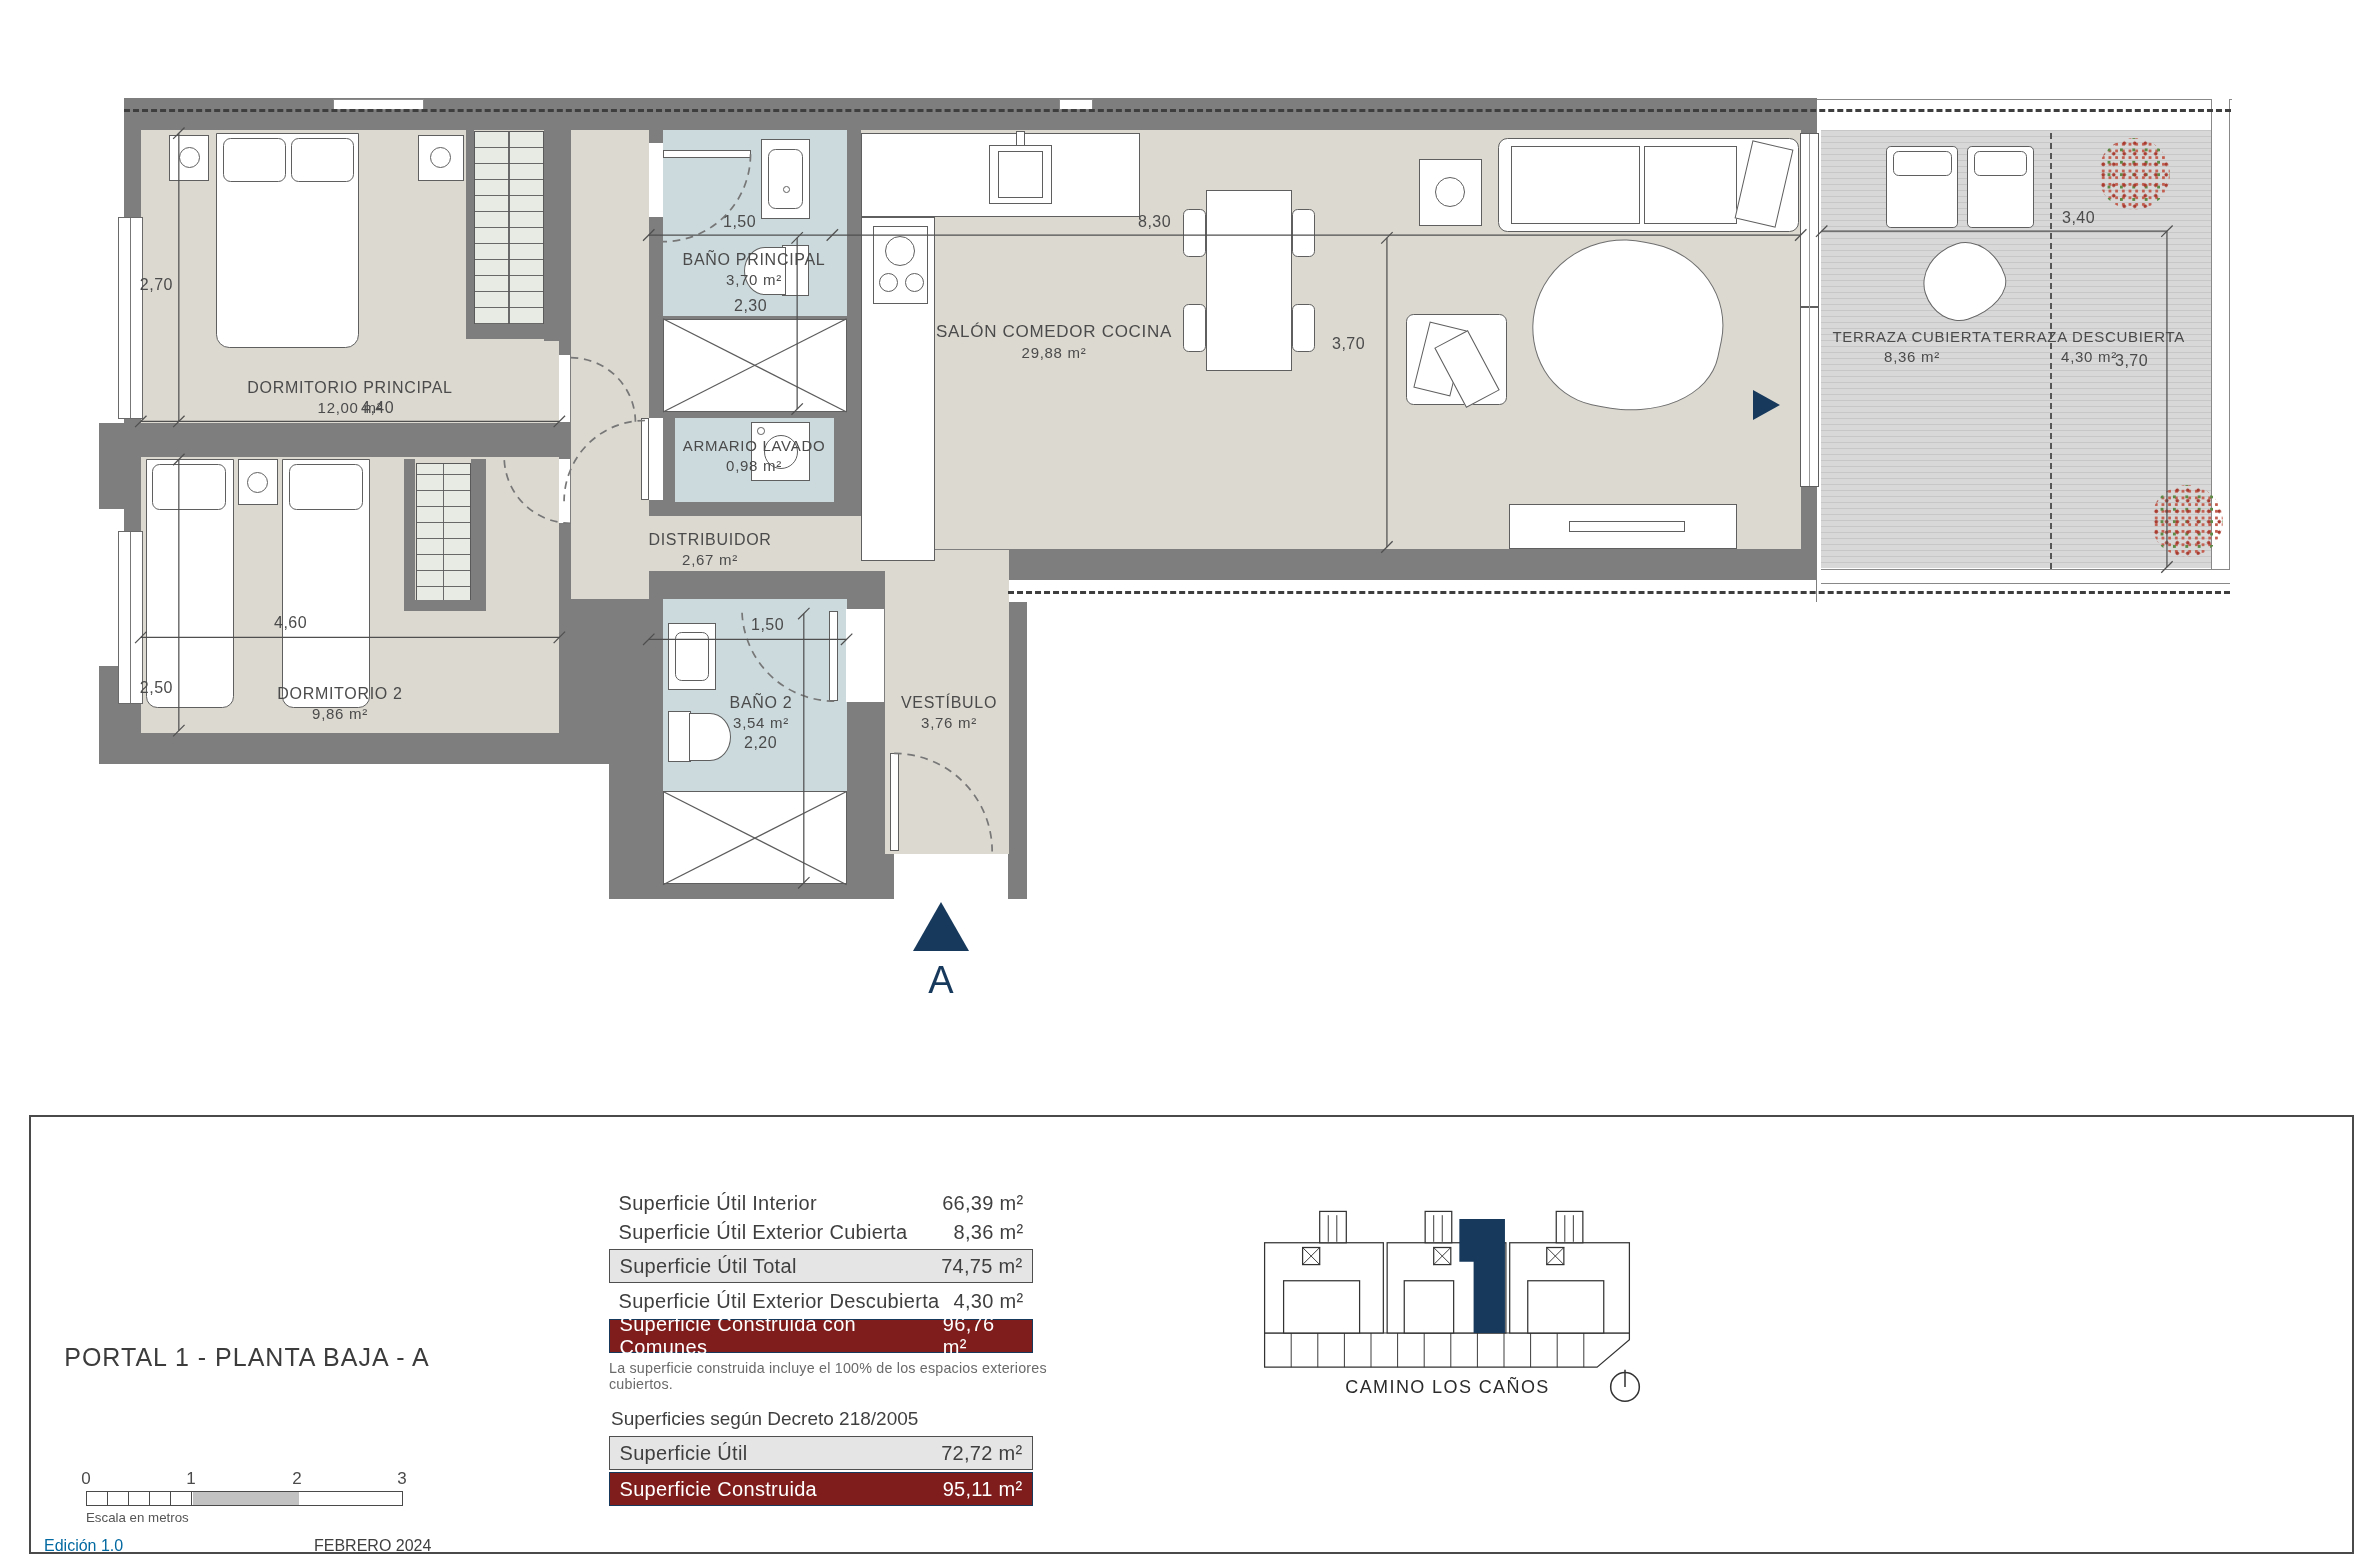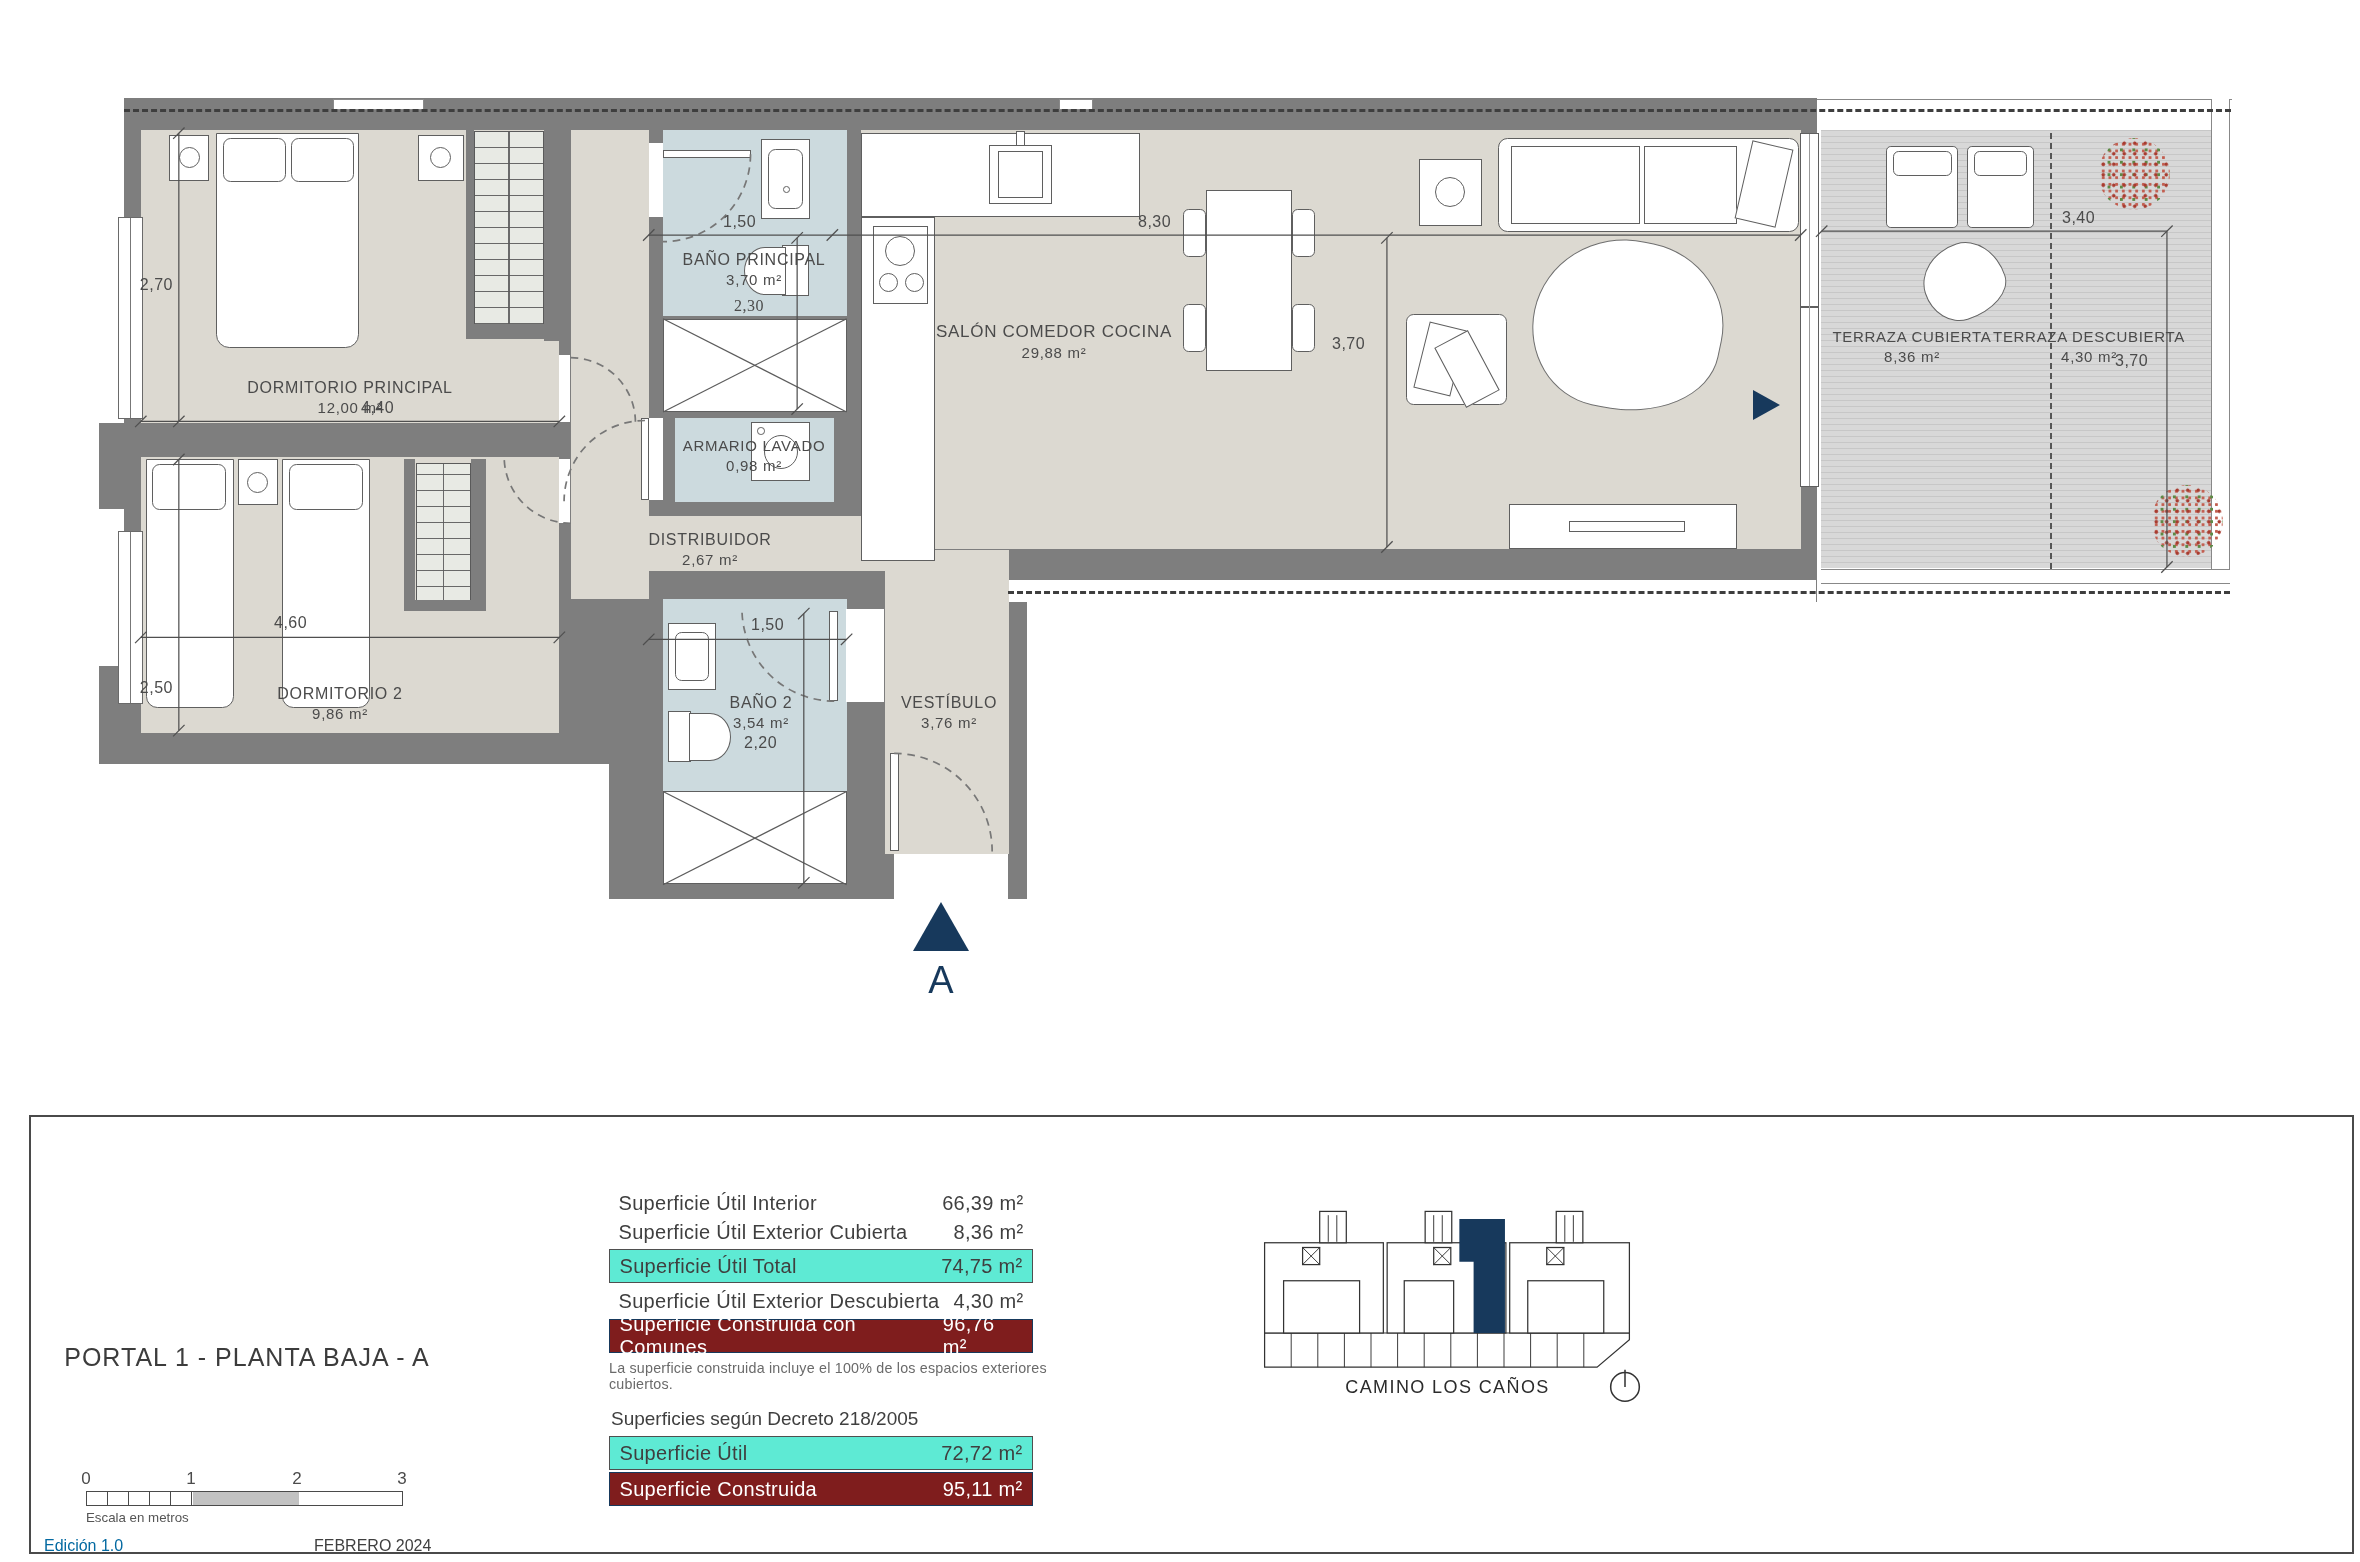--- a/index.html
+++ b/index.html
@@ -36,21 +36,21 @@
        border-radius:52% 48% 58% 42% / 55% 50% 45% 50%;}
   .navy-tri-up{position:absolute;width:0;height:0;border-left:28.5px solid transparent;
        border-right:28.5px solid transparent;border-bottom:49px solid #17395c;}
   .navy-tri-right{position:absolute;width:0;height:0;border-top:15px solid transparent;
        border-bottom:15px solid transparent;border-left:27px solid #17395c;}
   
   .panel{position:absolute;left:28.5px;top:1115px;width:2325px;height:439px;border:2.9px solid #4a4a4a;box-sizing:border-box;}
   .srow{position:absolute;left:609px;width:424px;display:flex;justify-content:space-between;
         align-items:center;font-size:20px;color:#3f3f3f;letter-spacing:0.3px;padding:0 9.5px;box-sizing:border-box;}
   .srow.plain{height:27px;}
-  .srow.gray{height:34px;background:#5eead4;border:1.9px solid #4f4f4f;}
+  .srow.gray{height:34px;background:#e5e5e5;border:1.9px solid #4f4f4f;}
   .srow.navy{height:34px;background:#7f1d1d;color:#fff;border:1px solid #17395c;}
   .note{position:absolute;left:609px;width:438px;font-size:14.3px;color:#6a6a6a;letter-spacing:0.2px;}
   .h-title{position:absolute;text-align:center;color:#242424;}
   .scalebar{position:absolute;left:86px;top:1491px;width:317px;height:15px;border:1.5px solid #4a4a4a;
         box-sizing:border-box;background:#fff;}
   .scaleseg{position:absolute;top:0;height:100%;}
   .sticknum{position:absolute;width:38px;text-align:center;font-size:17px;color:#4b4b4b;}
   .letterA{position:absolute;font-size:38px;color:#17395c;letter-spacing:1px;}
 </style>
 </head>
@@ -278,21 +278,21 @@
   <div class="rlabel" style="left:2089px;top:327px;font-size:15px;">
     <div>TERRAZA DESCUBIERTA</div>
     <div class="a">4,30 m²</div>
   </div>
 
   <div class="dlabel" style="left:124px;top:276px;width:49px;text-align:right;">2,70</div>
   <div class="dlabel" style="left:361px;top:399px;">4,40</div>
   <div class="dlabel" style="left:274px;top:614px;">4,60</div>
   <div class="dlabel" style="left:124px;top:679px;width:49px;text-align:right;">2,50</div>
   <div class="dlabel" style="left:723px;top:213px;">1,50</div>
-  <div class="dlabel" style="left:734px;top:297px;font-family:Liberation Serif, serif;">2,30</div>
+  <div class="dlabel" style="left:734px;top:297px;">2,30</div>
   <div class="dlabel" style="left:1138px;top:213px;">8,30</div>
   <div class="dlabel" style="left:1332px;top:335px;">3,70</div>
   <div class="dlabel" style="left:751px;top:616px;">1,50</div>
   <div class="dlabel" style="left:744px;top:734px;">2,20</div>
   <div class="dlabel" style="left:2062px;top:209px;">3,40</div>
   <div class="dlabel" style="left:2115px;top:352px;">3,70</div>
 
   <div class="navy-tri-up" style="left:913px;top:902px;"></div>
   <div class="letterA" style="left:913px;top:959px;width:57px;text-align:center;">A</div>
 

